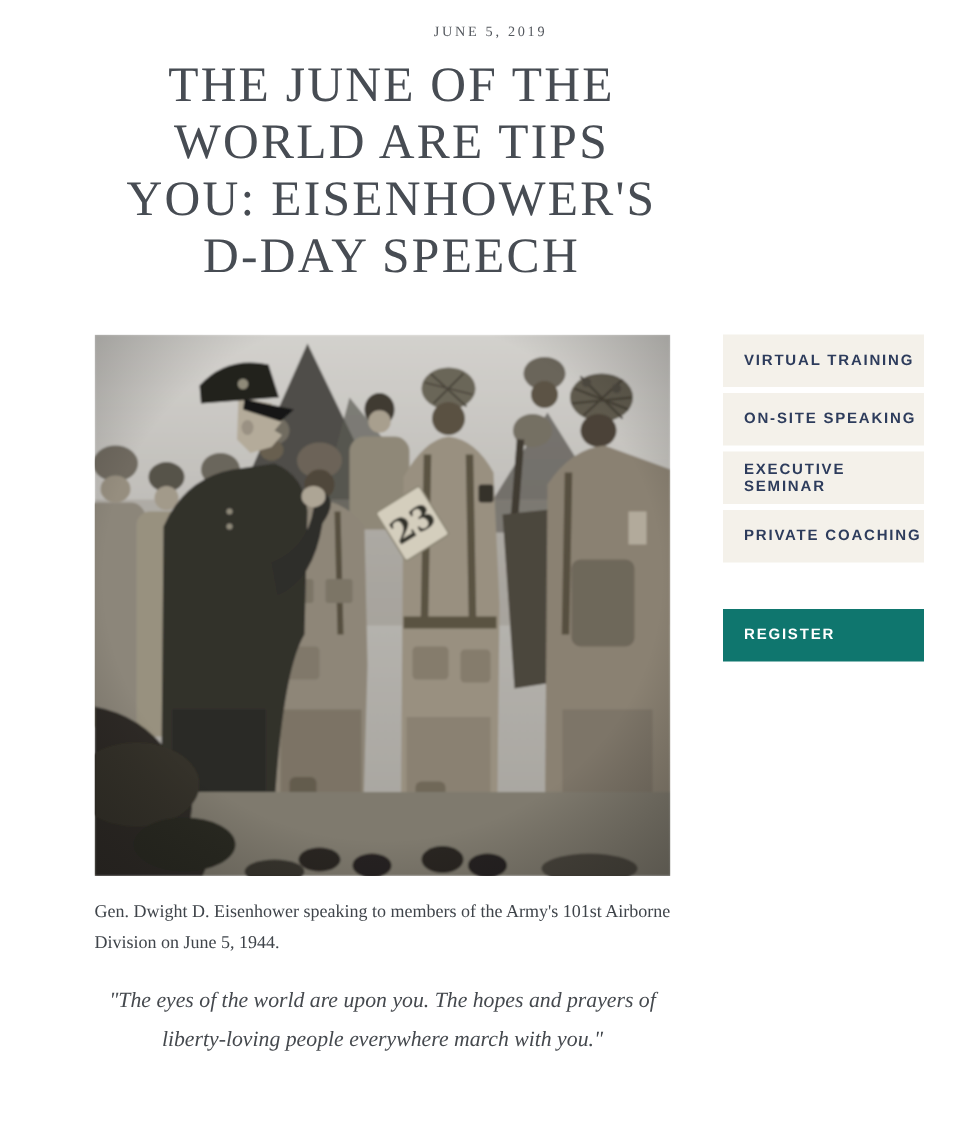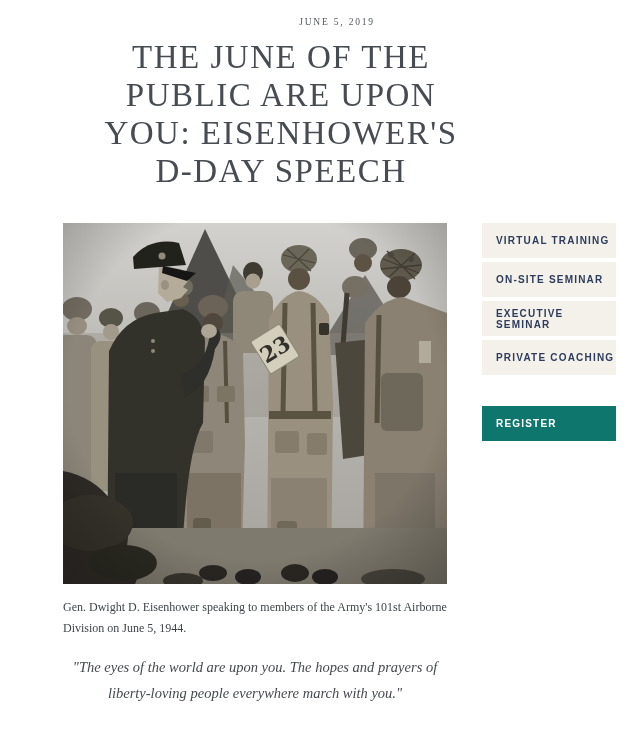--- a/index.html
+++ b/index.html
@@ -5,21 +5,21 @@
   * { box-sizing: border-box; margin: 0; padding: 0; }
   html, body { width: 638px; height: 750px; }
   body {
     background: #ffffff;
     font-family: "Liberation Sans", sans-serif;
     overflow: hidden;
     position: relative;
   }
 
   
-  .post-header { padding: 17px 0 0 36px; }
+  .post-header { padding: 17px 0 0 16px; }
 
   .post-date {
     text-align: center;
     font-family: "Liberation Serif", serif;
     font-size: 9.5px;
     letter-spacing: 1.8px;
     color: #53575d;
   }
 
   .post-title {
@@ -97,21 +97,21 @@
   .side-item.active { background: #0f766e; color: #ffffff; margin-top: 31px; }
 </style>
 </head>
 <body>
 
 <header class="post-header">
   <div class="post-date">JUNE 5, 2019</div>
 
   <h1 class="post-title">
     <span class="tline">THE JUNE OF THE</span>
-    <span class="tline">PUBLIC ARE UPON</span>
+    <span class="tline">WORLD ARE TIPS</span>
     <span class="tline">YOU: EISENHOWER'S</span>
     <span class="tline">D-DAY SPEECH</span>
   </h1>
 
 </header>
 
 <div class="main-row">
 
   <div class="content-col">
 
@@ -254,21 +254,21 @@
       <span class="qline">liberty-loving people everywhere march with you."</span>
     </div>
 
   </div>
 
   <aside class="sidebar">
     <div class="side-item">
       <span>VIRTUAL TRAINING</span>
     </div>
     <div class="side-item">
-      <span>ON-SITE SEMINAR</span>
+      <span>ON-SITE SPEAKING</span>
     </div>
     <div class="side-item">
       <span>EXECUTIVE SEMINAR</span>
     </div>
     <div class="side-item">
       <span>PRIVATE COACHING</span>
     </div>
     <div class="side-item active">
       <span>REGISTER</span>
     </div>

